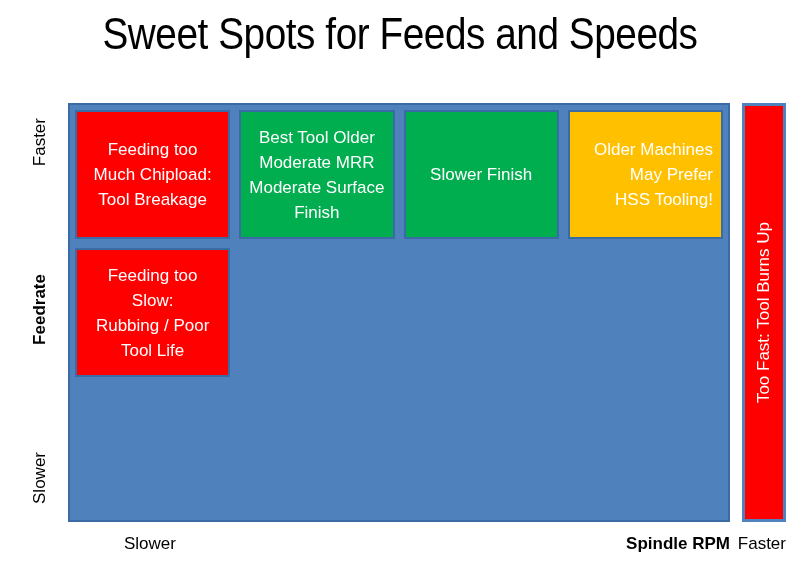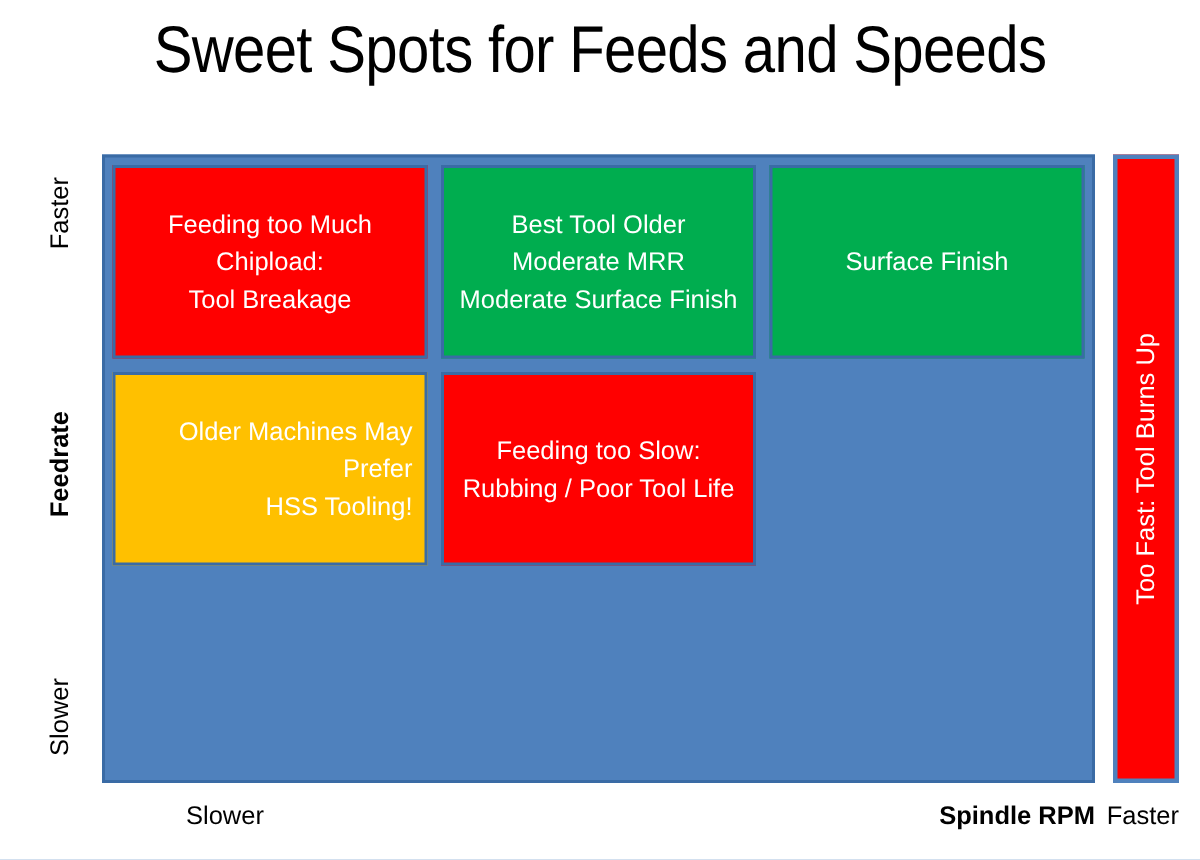--- a/index.html
+++ b/index.html
@@ -66,21 +66,21 @@
     height: 419px;
     background: #4f81bd;
     border: 2px solid #3a6ba5;
     box-sizing: border-box;
     padding: 5px;
   }
   .matrix-grid {
     width: 100%;
     height: 100%;
     display: grid;
-    grid-template-columns: 1fr 1fr 1fr;
+    grid-template-columns: 1fr 1fr 1fr 1fr;
     grid-template-rows: 1fr 1fr 1fr;
     gap: 9px;
     box-sizing: border-box;
   }
   .cell {
     border: 2px solid #3a6ba5;
     box-sizing: border-box;
     display: flex;
     align-items: center;
     justify-content: center;
@@ -157,21 +157,21 @@
     </div>
 
 
     <div class="cell green">
       <span class="lines">Best Tool Older
 Moderate MRR
 Moderate Surface Finish</span>
     </div>
 
     <div class="cell green">
-      <span class="lines">Surface Finish</span>
+      <span class="lines">Slower Finish</span>
     </div>
 
     <div class="cell amber">
       <span class="lines">Older Machines May Prefer
 HSS Tooling!</span>
     </div>
 
     <div class="cell red">
       <span class="lines">Feeding too Slow:
 Rubbing / Poor Tool Life</span>

